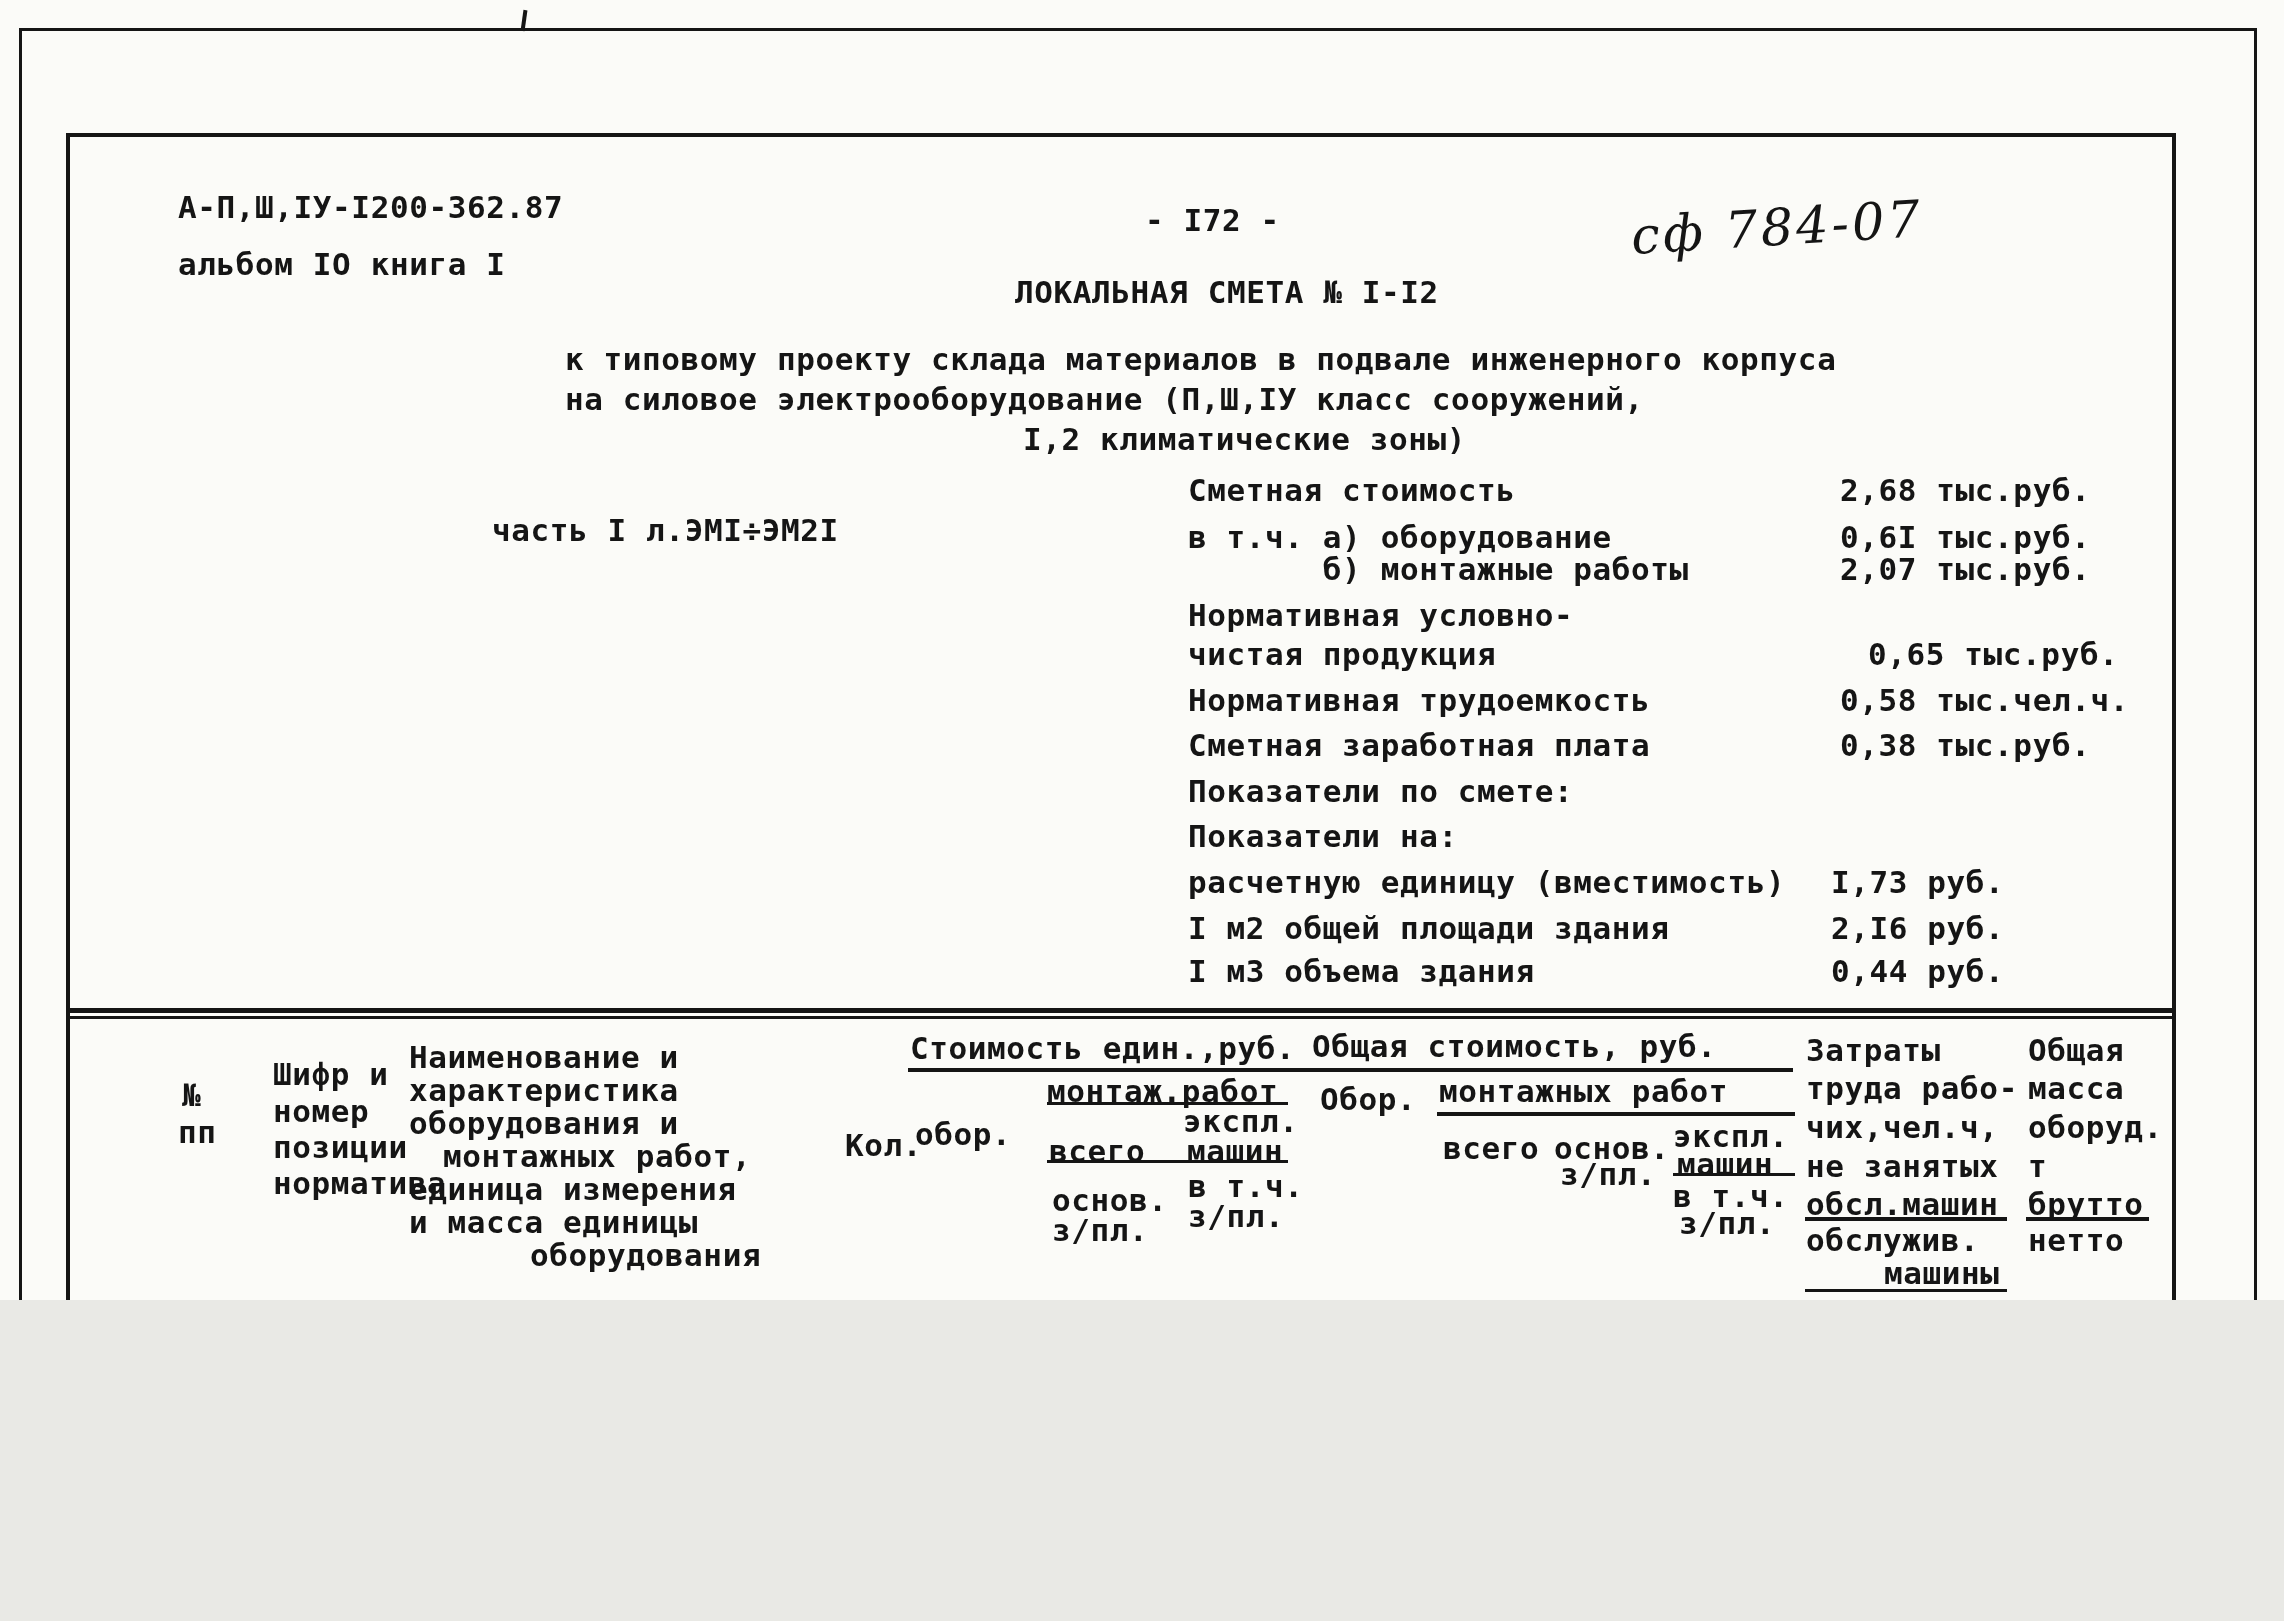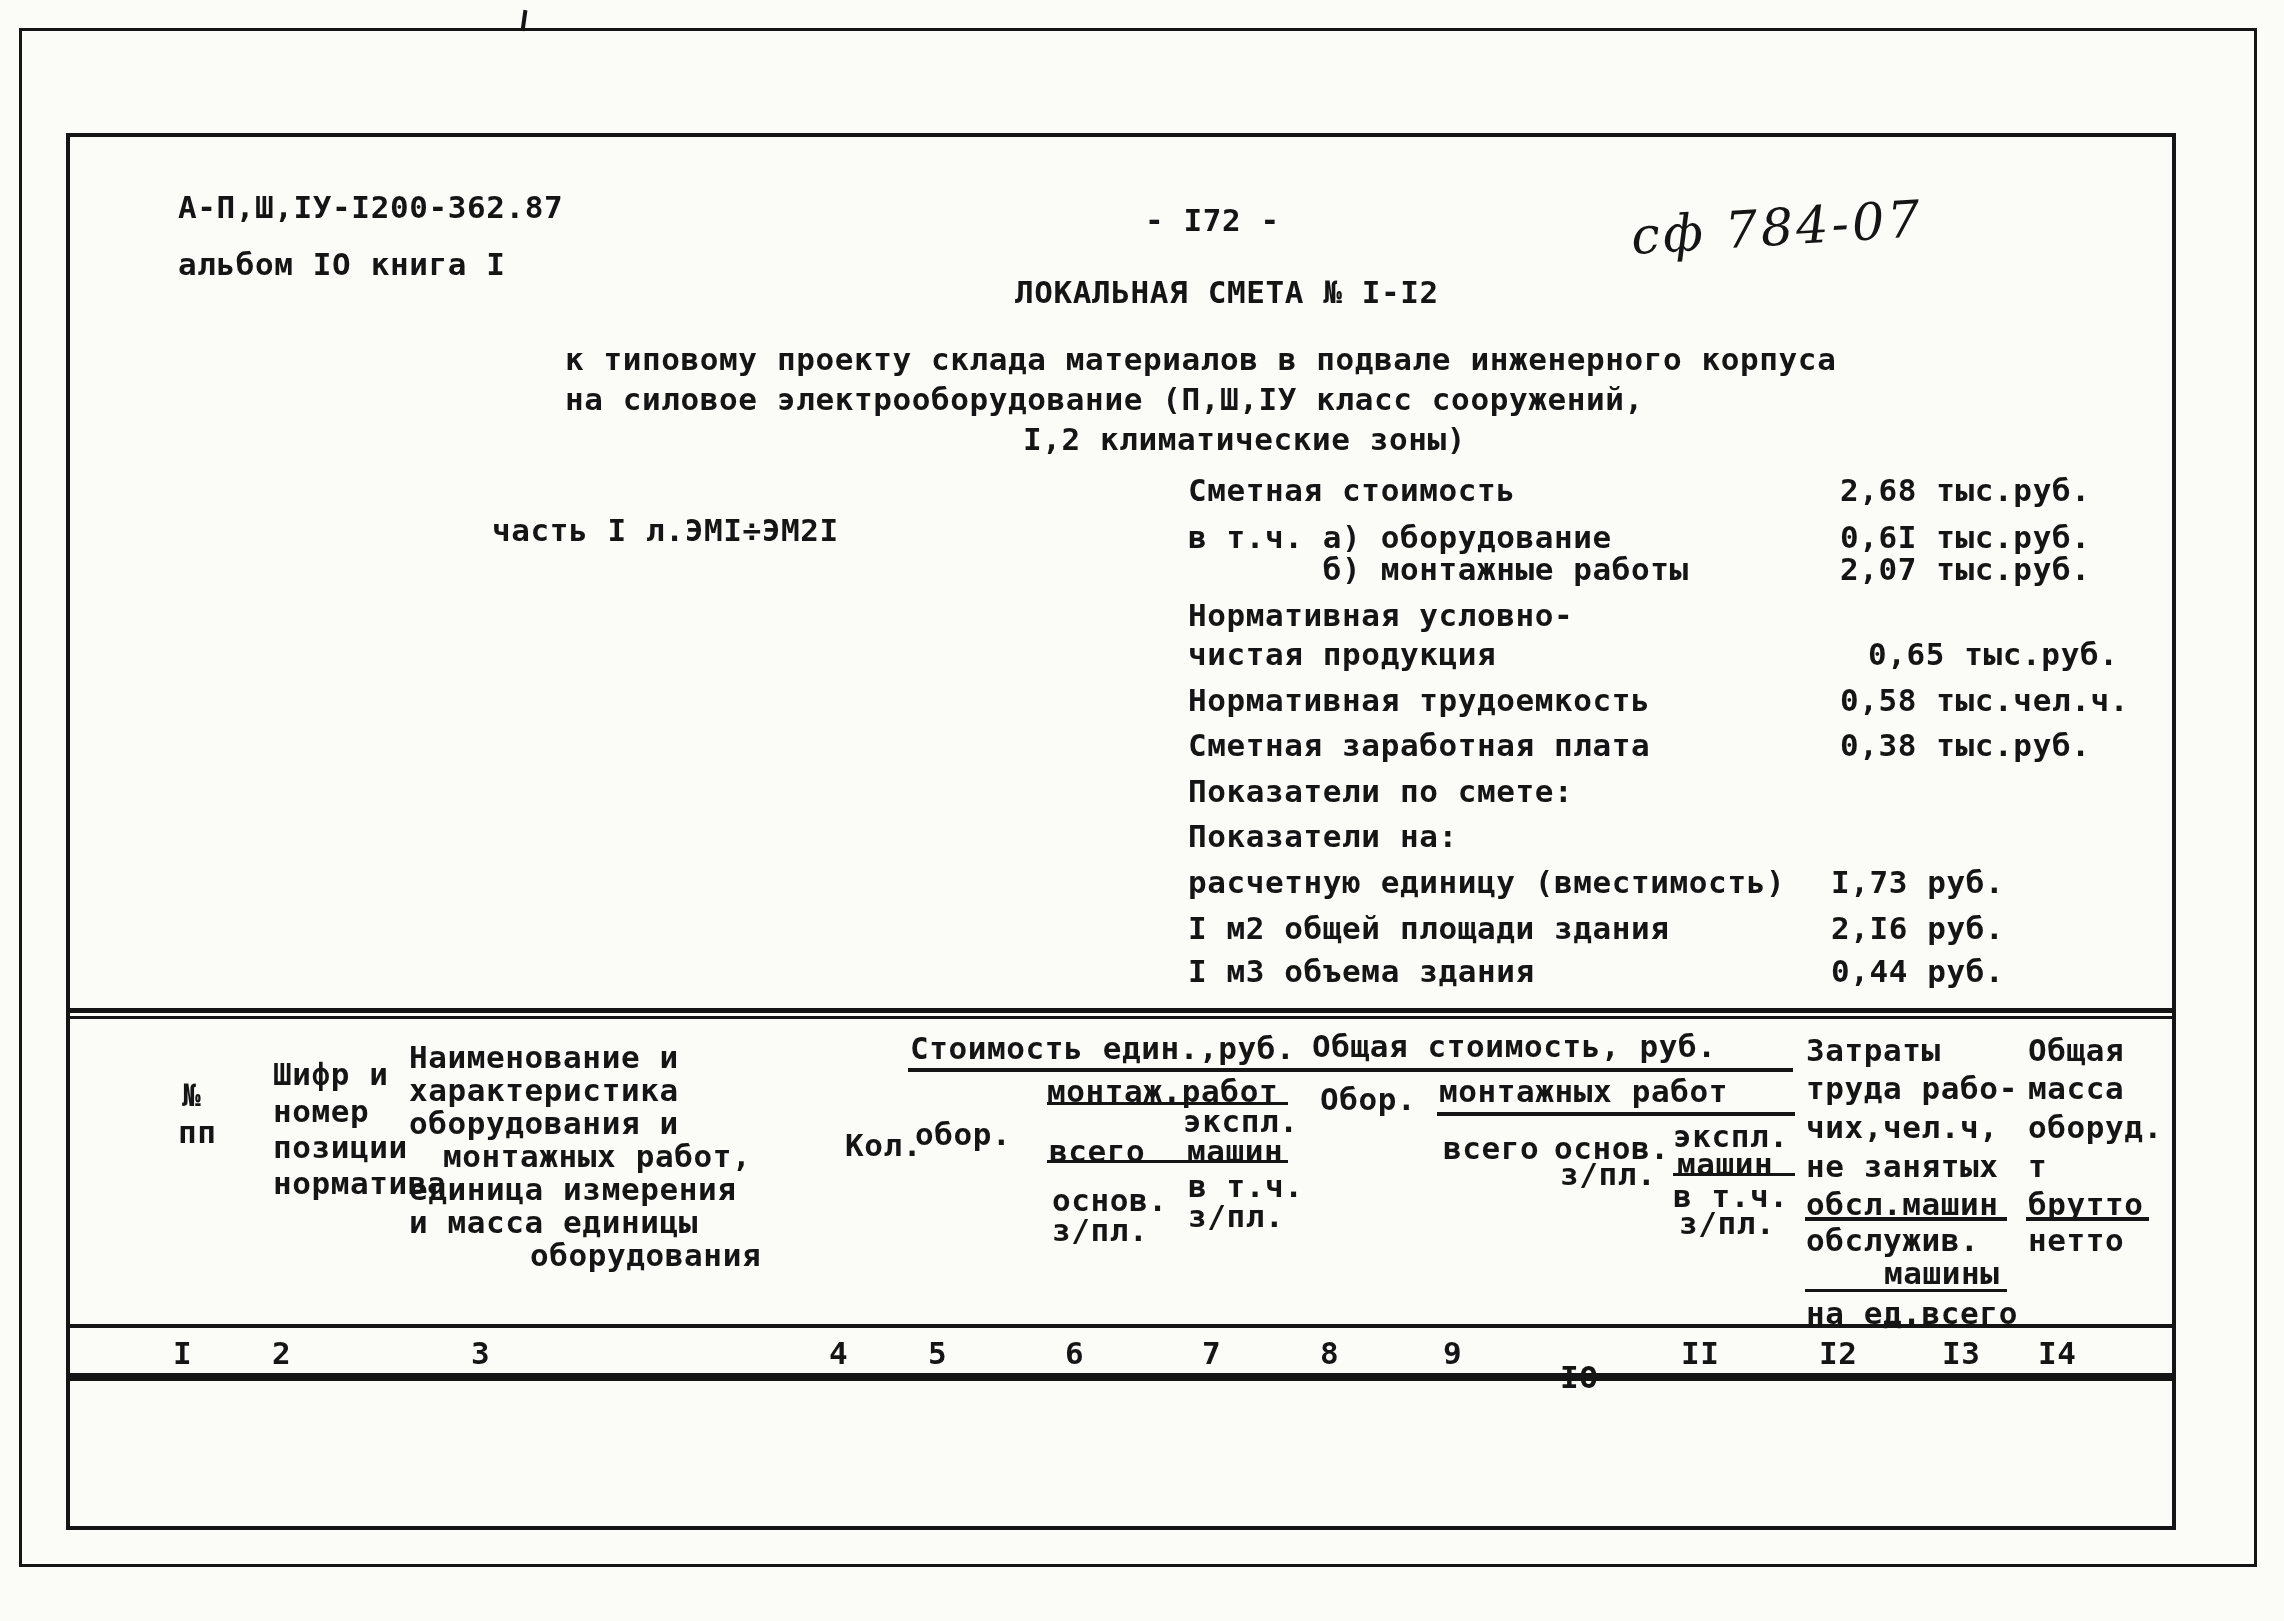--- a/index.html
+++ b/index.html
@@ -1,16 +1,16 @@
 <!DOCTYPE html>
 <html style="font-size:10px"><head>
 <meta charset="utf-8">
 <style>
   html,body{margin:0;padding:0;background:#e9e9e5;}
-  .page{position:relative;width:2284px;height:1621px;background:#fbfbf8;overflow:hidden;
+  .page{position:relative;width:2284px;height:1300px;background:#fbfbf8;overflow:hidden;
         font-family:"DejaVu Sans Mono",monospace;color:#151515;text-align:center;}
   .outer{position:absolute;left:18.7px;top:28px;width:2232px;height:1533px;border:3.7px solid #151515;}
   .inner{position:absolute;left:66px;top:133px;width:2102px;height:1389px;border:4.4px solid #151515;}
   .t{position:absolute;white-space:pre;font-size:31px;line-height:1.12;font-weight:700;letter-spacing:0.6px;}
   .rule{position:absolute;background:#151515;}
   .hand{position:absolute;white-space:pre;font-family:"DejaVu Serif",serif;font-style:italic;font-weight:400;
         font-size:51px;letter-spacing:3.1px;transform:rotate(-3.5deg);}
   .tick{position:absolute;background:#151515;}
 </style>
 </head>

